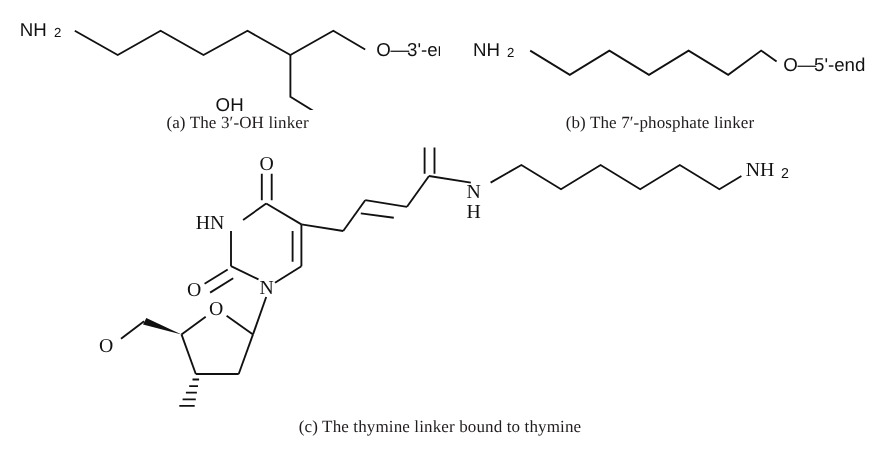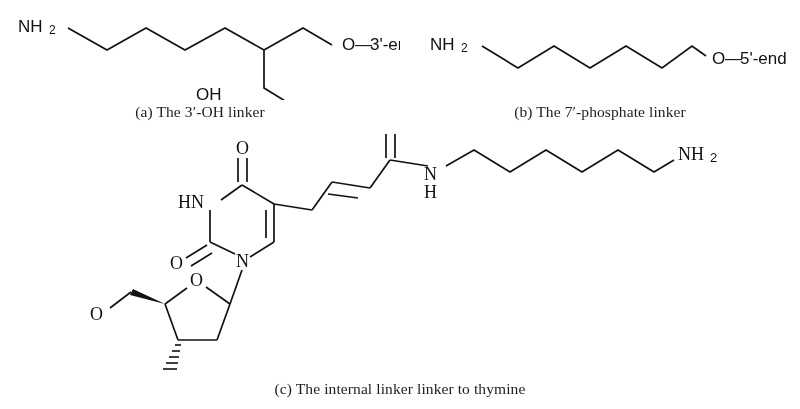--- a/index.html
+++ b/index.html
@@ -33,21 +33,21 @@
   .caption {
     position: absolute;
     width: 100%;
     text-align: center;
     font-family: "Liberation Serif", serif;
     font-size: 15.5px;
     letter-spacing: 0.1px;
     color: #201c1c;
     white-space: nowrap;
   }
-  #caption-a { left: 0; top: 103px; text-align: center; }
+  #caption-a { left: 16px; top: 103px; text-align: center; }
   #caption-b { left: 0; top: 103px; }
   #caption-c { left: 0; top: 248px; }
 
   
   text.atom {
     font-family: "Liberation Sans", sans-serif;
     fill: #111111;
     dominant-baseline: middle;
   }
   text.atom.serif {
@@ -196,16 +196,16 @@
       <g class="hash">
         <line x1="115" y1="213" x2="121" y2="213" stroke-width="1.6"></line>
         <line x1="112" y1="219" x2="120" y2="219" stroke-width="1.6"></line>
         <line x1="109" y1="225" x2="119" y2="225" stroke-width="1.6"></line>
         <line x1="106" y1="231" x2="118" y2="231" stroke-width="1.6"></line>
         <line x1="103" y1="237" x2="117" y2="237" stroke-width="1.6"></line>
       </g>
       <text class="atom serif" x="94" y="250" font-size="18">O</text>
     </svg>
 
-    <div class="caption" id="caption-c">(c) The internal linker linker to thymine</div>
+    <div class="caption" id="caption-c">(c) The thymine linker bound to thymine</div>
   </div>
 
 </div>
 
 </body></html>

